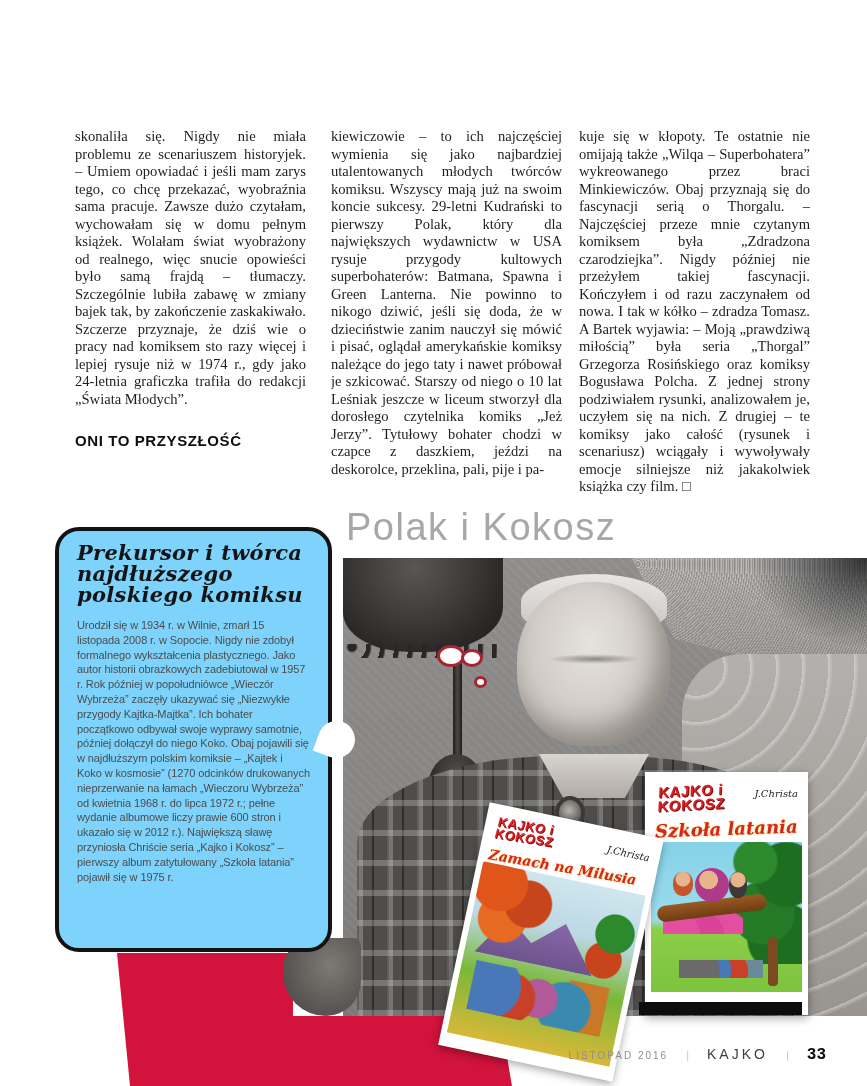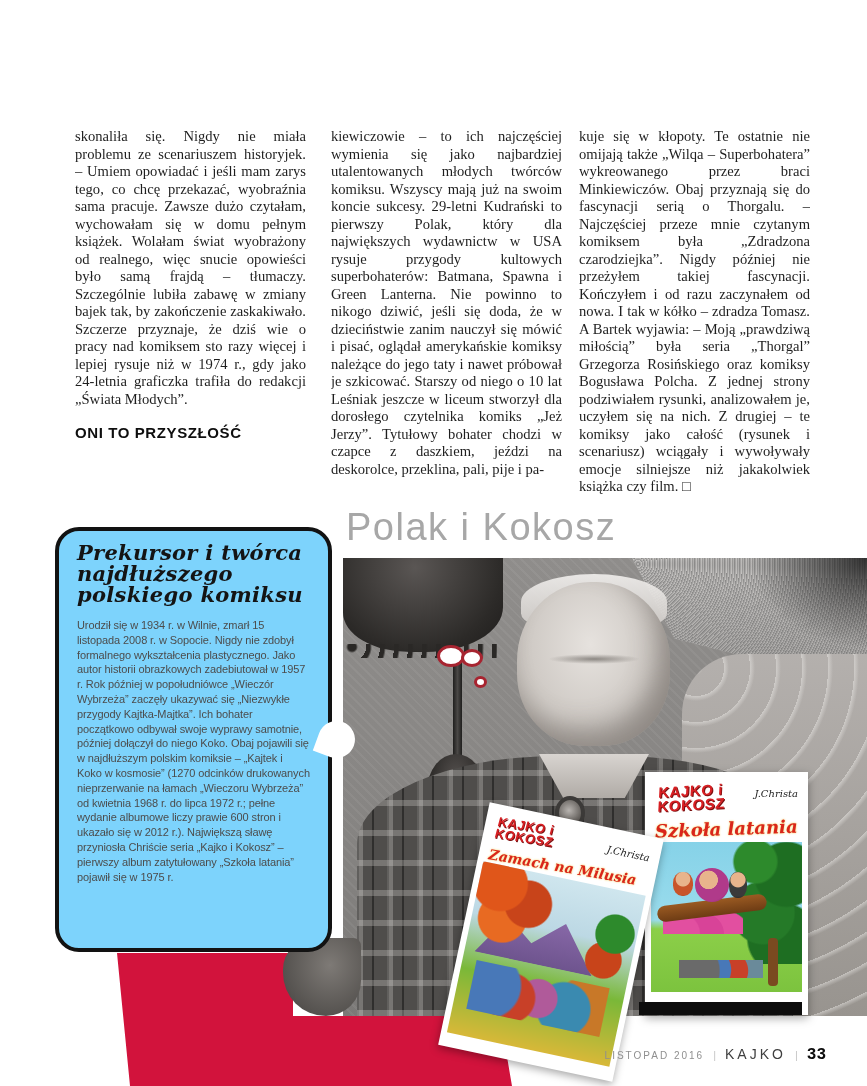--- a/index.html
+++ b/index.html
@@ -14,21 +14,21 @@
     position:absolute; top:128px; width:231px; height:380px;
     font-size:14.6px; line-height:17.5px; text-align:justify;
     color:#1e1e1e; overflow:hidden;
   }
   .col-1 { left:75px; }
   .col-2 { left:331px; }
   .col-3 { left:579px; }
   .col h3 {
     font-family:"Liberation Sans", sans-serif; font-size:15px;
     font-weight:bold; letter-spacing:0.6px; color:#0e0e0e;
-    margin:16px 0 7px 0; text-align:left;
+    margin:24px 0 7px 0; text-align:left;
   }
   
   .section-title {
     position:absolute; left:346px; top:506px; width:340px;
     font-family:"Liberation Sans", sans-serif; font-weight:300;
     font-size:38px; letter-spacing:1.5px; color:#a7a7a7;
   }
   
   .red-shape {
     position:absolute; left:0; top:0; width:867px; height:1086px;
@@ -225,21 +225,21 @@
                radial-gradient(circle at 30% 60%, #c84028 24%, rgba(0,0,0,0) 26%),
                radial-gradient(circle at 50% 50%, #b05a9a 26%, rgba(0,0,0,0) 28%),
                radial-gradient(circle at 70% 60%, #3a8ab0 26%, rgba(0,0,0,0) 28%),
                radial-gradient(circle at 88% 48%, #c87828 26%, rgba(0,0,0,0) 28%); }
   .l-bush { right:-8px; top:20px; width:60px; height:80px;
     background:radial-gradient(circle at 50% 30%, #2d8a2c 30%, rgba(0,0,0,0) 32%),
                radial-gradient(circle at 40% 65%, #c8441a 28%, rgba(0,0,0,0) 30%); }
   
   .footer {
     position:absolute; top:1046px; left:640px; width:186px; z-index:40;
-    display:flex; align-items:baseline; justify-content:flex-end; gap:9px;
+    display:flex; align-items:baseline; justify-content:flex-end; gap:18px;
     font-family:"Liberation Sans", sans-serif; white-space:nowrap;
   }
   .footer .issue { font-size:10px; letter-spacing:2px; color:#8f8f8f; }
   .footer .sep   { font-size:11px; color:#c6c6c6; }
   .footer .mag   { font-size:14px; letter-spacing:3px; color:#3f3f3f; }
   .footer .pageno{ font-family:Liberation Mono, monospace; font-weight:bold; font-size:16px; color:#0d0d0d; }
 </style>
 </head>
 <body>
 

